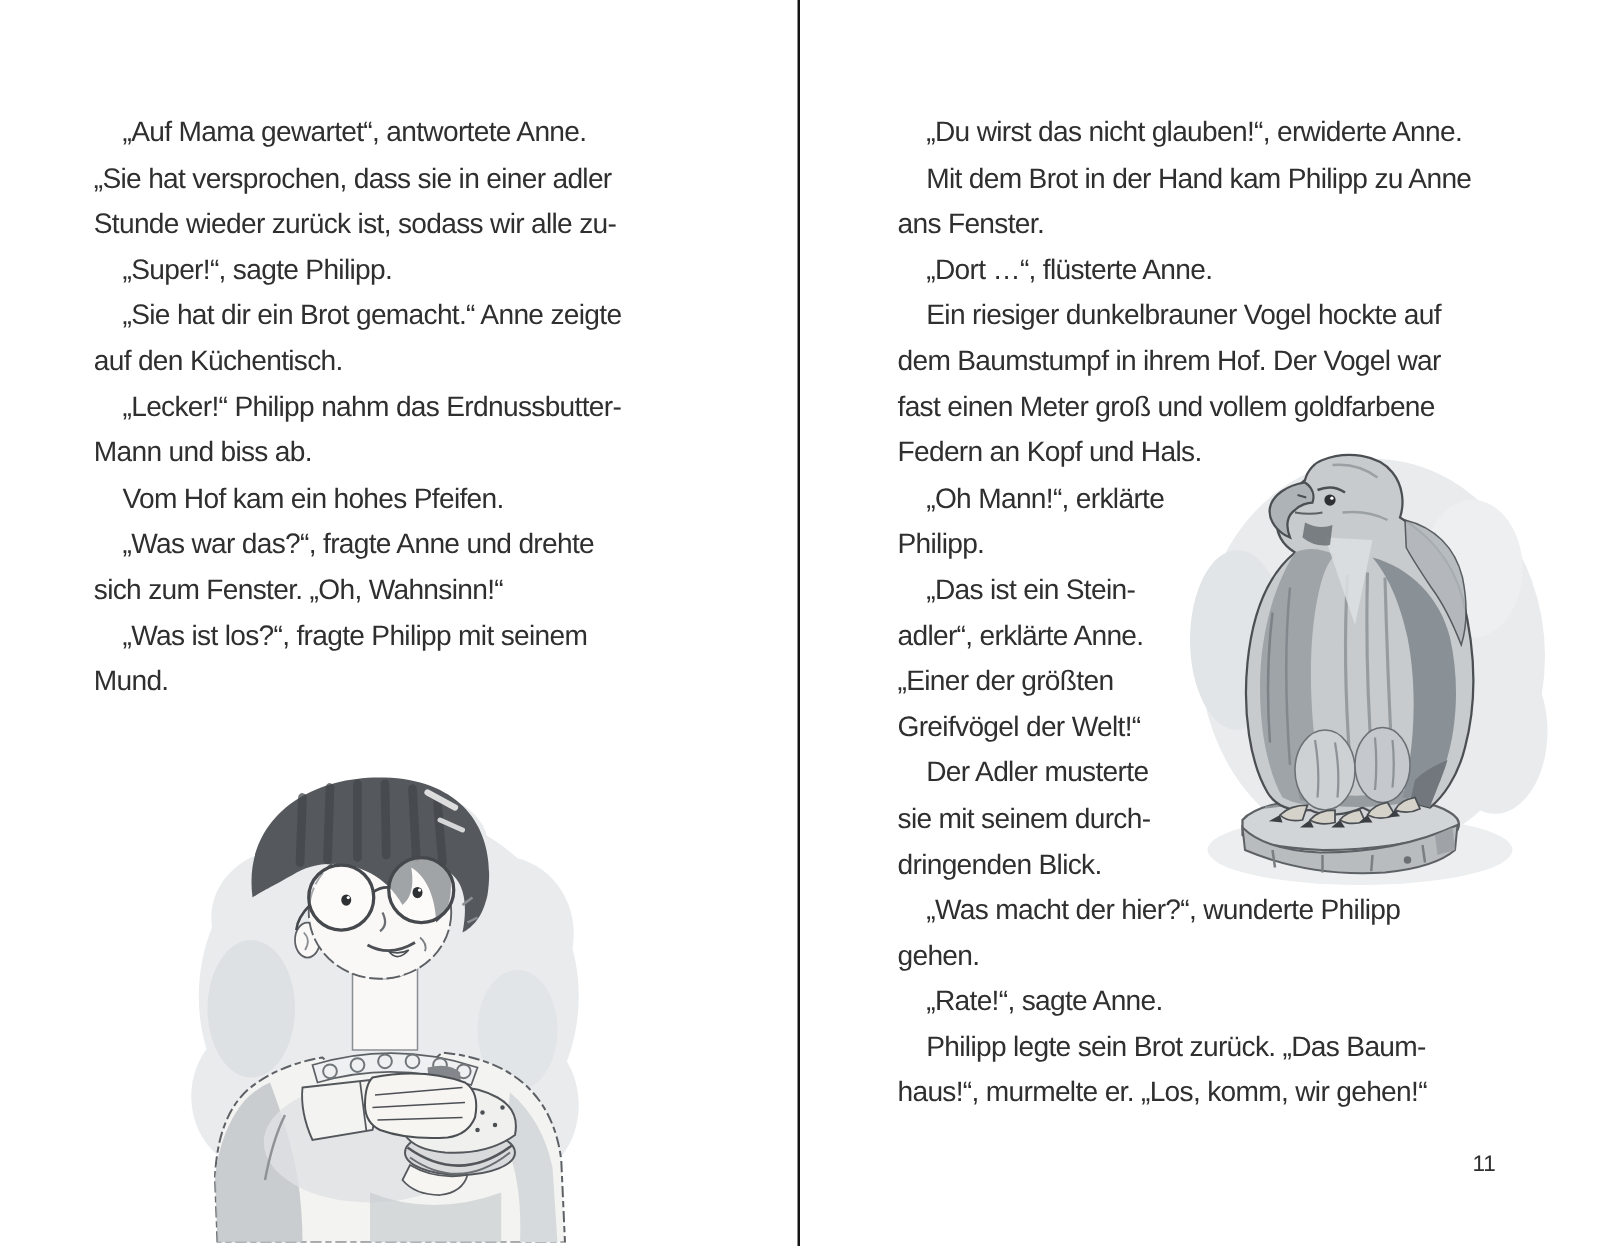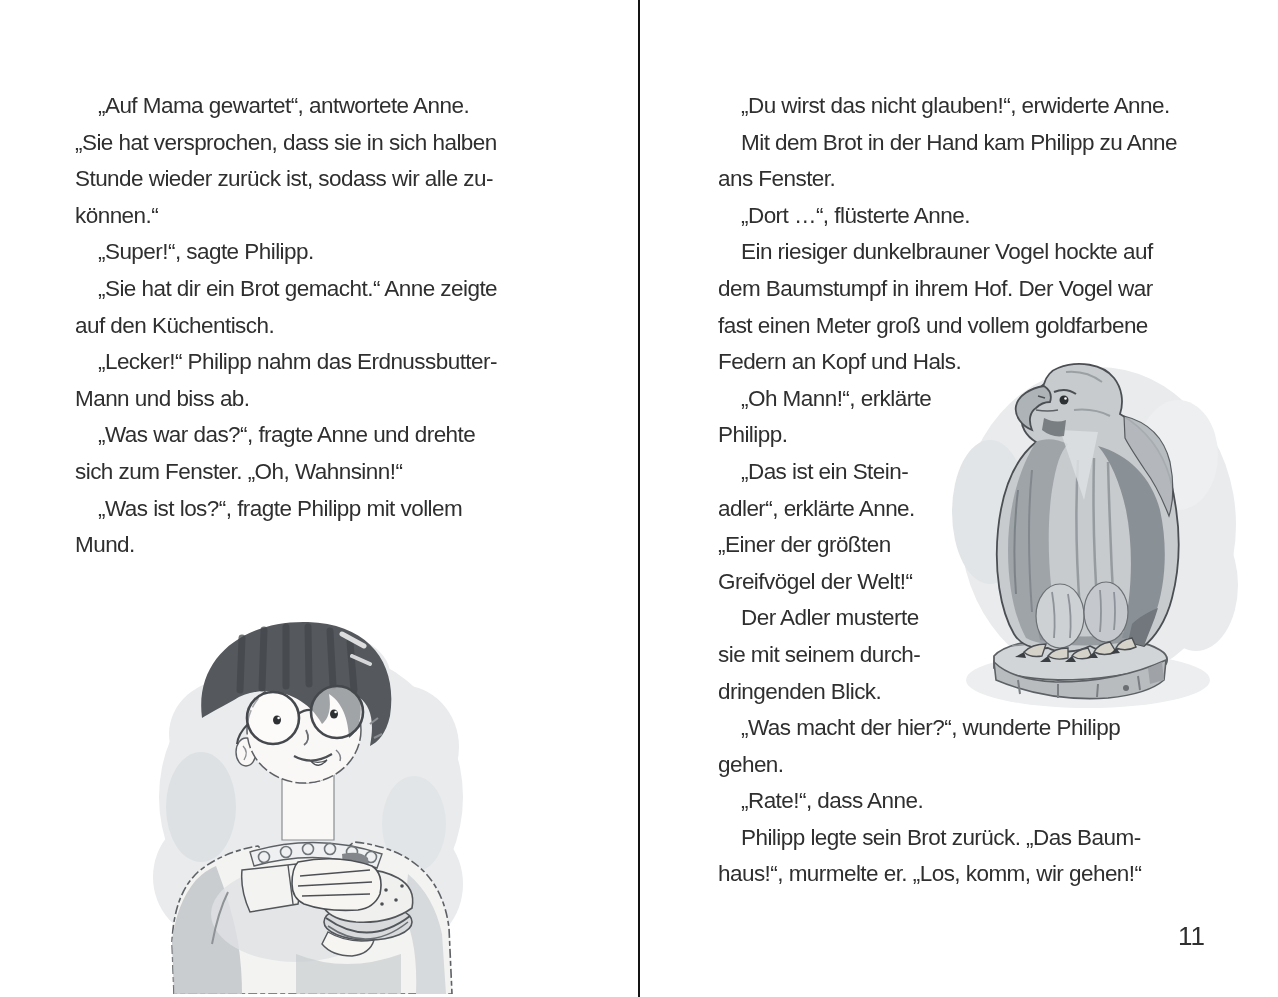--- a/index.html
+++ b/index.html
@@ -32,43 +32,43 @@
     white-space: pre;
   }
   .line.indent { padding-left: 23px; }
   .illus { position: absolute; }
   .illus-boy   { left: 146px; top: 612px; width: 324px; height: 382px; }
   .illus-eagle { left: 308px; top: 350px; width: 292px; height: 362px; }
   .page-number {
     position: absolute;
     top: 921px; left: 538px;
     width: 42px;
-    font-size: 26px;
+    font-size: 18px;
     color: #2f2f2f;
   }
 </style>
 </head>
 <body>
 
 <div class="spread">
 
   <section class="page page-left">
     <div class="textblock">
         <div class="line indent">„Auf Mama gewartet“, antwortete Anne.</div>
-        <div class="line">„Sie hat versprochen, dass sie in sich halben</div>
+        <div class="line">„Sie hat versprochen, dass sie in einer adler</div>
         <div class="line">Stunde wieder zurück ist, sodass wir alle zu-</div>
-        <div class="line">können.“</div>
         <div class="line indent">„Super!“, sagte Philipp.</div>
         <div class="line indent">„Sie hat dir ein Brot gemacht.“ Anne zeigte</div>
         <div class="line">auf den Küchentisch.</div>
         <div class="line indent">„Lecker!“ Philipp nahm das Erdnussbutter-</div>
         <div class="line">Mann und biss ab.</div>
+        <div class="line indent">Vom Hof kam ein hohes Pfeifen.</div>
         <div class="line indent">„Was war das?“, fragte Anne und drehte</div>
         <div class="line">sich zum Fenster. „Oh, Wahnsinn!“</div>
-        <div class="line indent">„Was ist los?“, fragte Philipp mit vollem</div>
+        <div class="line indent">„Was ist los?“, fragte Philipp mit seinem</div>
         <div class="line">Mund.</div>
       </div>
 
     <svg class="illus illus-boy" viewBox="0 0 324 382" xmlns="http://www.w3.org/2000/svg">
       <g>
         <ellipse cx="165" cy="185" rx="152" ry="150" fill="#e9ebed"></ellipse>
         <ellipse cx="85" cy="122" rx="62" ry="55" fill="#e9ebed"></ellipse>
         <ellipse cx="255" cy="135" rx="58" ry="62" fill="#e9ebed"></ellipse>
         <ellipse cx="62" cy="265" rx="55" ry="60" fill="#e9ebed"></ellipse>
         <ellipse cx="262" cy="272" rx="55" ry="62" fill="#e9ebed"></ellipse>
@@ -167,21 +167,21 @@
         <div class="line">Philipp.</div>
         <div class="line indent">„Das ist ein Stein-</div>
         <div class="line">adler“, erklärte Anne.</div>
         <div class="line">„Einer der größten</div>
         <div class="line">Greifvögel der Welt!“</div>
         <div class="line indent">Der Adler musterte</div>
         <div class="line">sie mit seinem durch-</div>
         <div class="line">dringenden Blick.</div>
         <div class="line indent">„Was macht der hier?“, wunderte Philipp</div>
         <div class="line">gehen.</div>
-        <div class="line indent">„Rate!“, dass Anne.</div>
+        <div class="line indent">„Rate!“, sagte Anne.</div>
         <div class="line indent">Philipp legte sein Brot zurück. „Das Baum-</div>
         <div class="line">haus!“, murmelte er. „Los, komm, wir gehen!“</div>
       </div>
 
     <svg class="illus illus-eagle" viewBox="0 0 292 362" xmlns="http://www.w3.org/2000/svg">
       <g>
         <ellipse cx="150" cy="175" rx="138" ry="158" fill="#e9ebed"></ellipse>
         <ellipse cx="42" cy="162" rx="38" ry="72" fill="#e2e5e7"></ellipse>
         <ellipse cx="248" cy="235" rx="42" ry="66" fill="#e9ebed"></ellipse>
         <ellipse cx="140" cy="330" rx="122" ry="28" fill="#eceeef"></ellipse>

